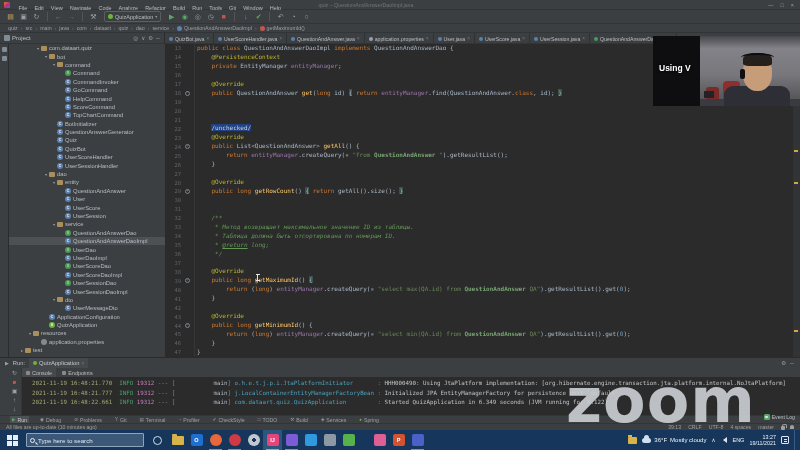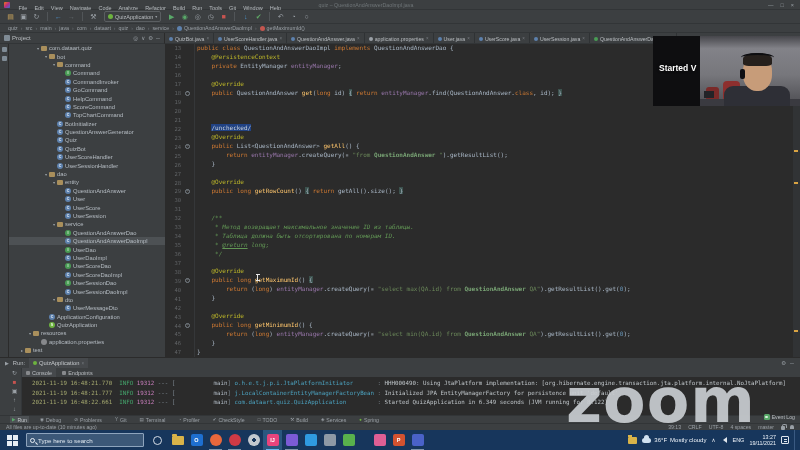--- a/index.html
+++ b/index.html
@@ -813,21 +813,21 @@
       <span class="wc-chair1"></span>
       <span class="wc-desk"></span>
       <span class="wc-mon" style="right:64px"></span>
       <span class="wc-mon" style="right:86px"></span>
     </div>
     <span class="wc-shoulders"></span>
     <span class="wc-head"></span>
     <span class="wc-hair"></span>
     <span class="wc-band"></span>
     <span class="wc-cup"></span>
-    <span id="wc-name">Started V</span>
+    <span id="wc-name">Using V</span>
   </div>
 
   <div id="taskbar">
     <div id="tb-start">
         <i></i>
         <i></i>
         <i></i>
         <i></i>
       </div>
     <div id="tb-search">

